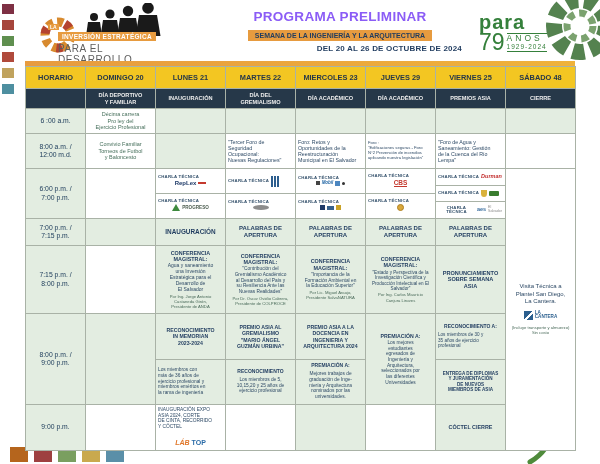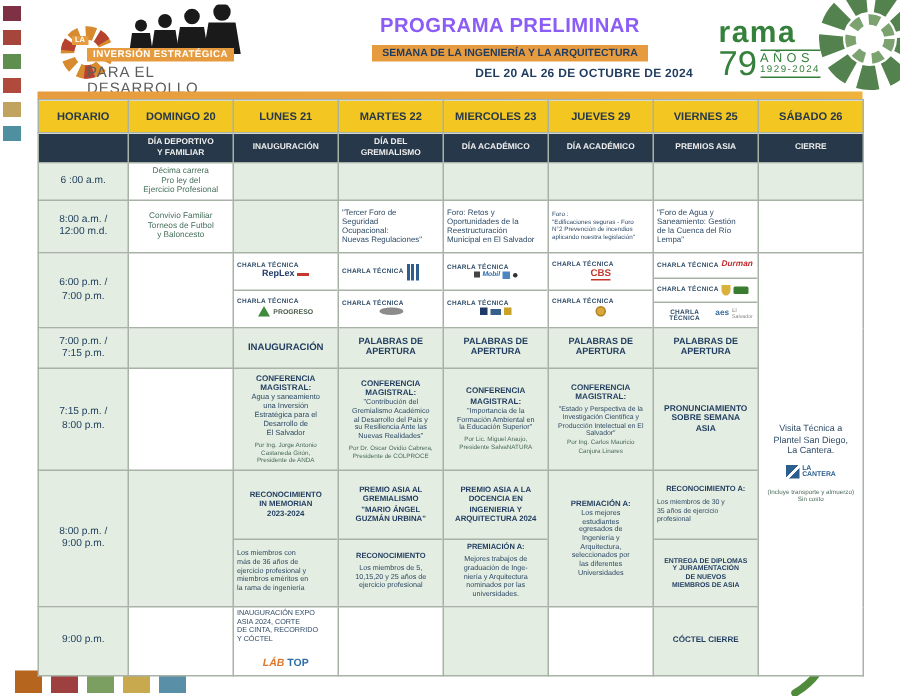--- a/index.html
+++ b/index.html
@@ -130,21 +130,21 @@
   <div class="ll-2">PARA EL DESARROLLO</div>
 </div>
 
 <div class="hdr-center">
   <div class="hdr-title">PROGRAMA PRELIMINAR</div>
   <div class="hdr-banner">SEMANA DE LA INGENIERÍA Y LA ARQUITECTURA</div>
   <div class="hdr-dates">DEL 20 AL 26 DE OCTUBRE DE 2024</div>
 </div>
 
 <div class="logo-asia">
-  <div class="asia-word">rama</div>
+  <div class="asia-word">para</div>
   <div class="asia-row">
     <div class="asia-95">79</div>
     <div class="asia-box">
       <div class="asia-anos">AÑOS</div>
       <div class="asia-range">1929-2024</div>
     </div>
   </div>
 </div>
 
 <div class="tbl-wrap">
@@ -162,21 +162,21 @@
     </colgroup>
     <tbody id="sched-body">
         <tr>
           <th class="day">HORARIO</th>
           <th class="day">DOMINGO 20</th>
           <th class="day">LUNES 21</th>
           <th class="day">MARTES 22</th>
           <th class="day">MIERCOLES 23</th>
           <th class="day">JUEVES 29</th>
           <th class="day">VIERNES 25</th>
-          <th class="day">SÁBADO 26</th>
+          <th class="day">SÁBADO 48</th>
         </tr>
         <tr>
           <th class="type"></th>
           <th class="type">DÍA DEPORTIVO
 Y FAMILIAR</th>
           <th class="type">INAUGURACIÓN</th>
           <th class="type">DÍA DEL
 GREMIALISMO</th>
           <th class="type">DÍA ACADÉMICO</th>
           <th class="type">DÍA ACADÉMICO</th>

